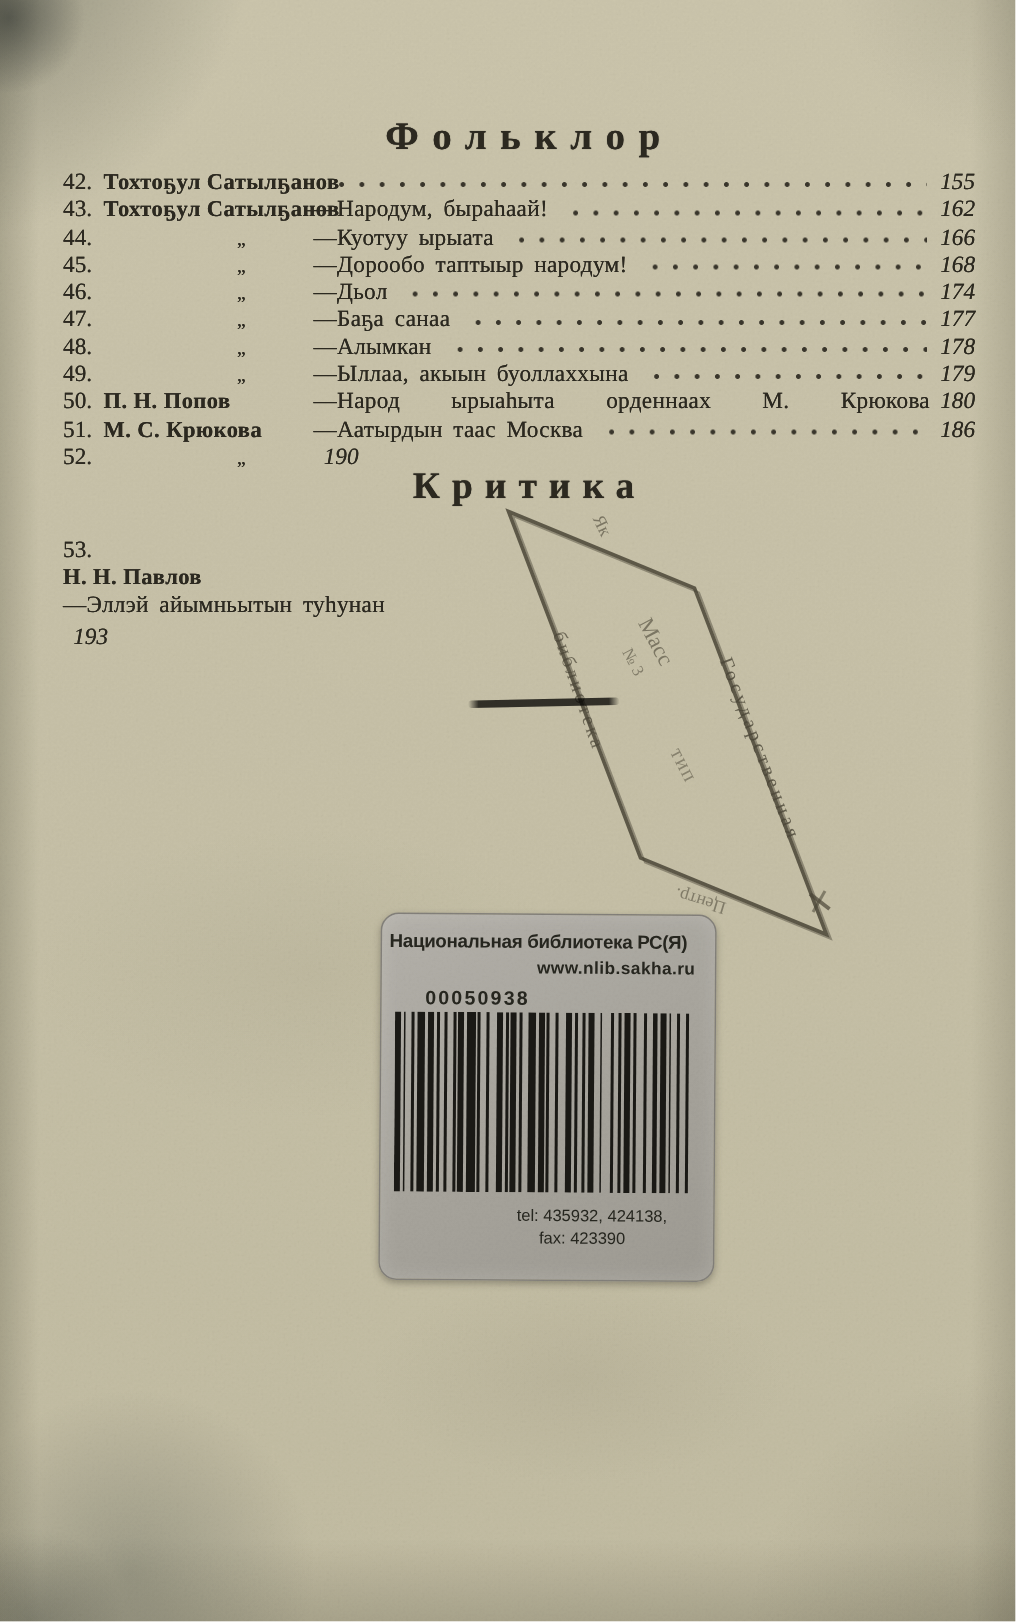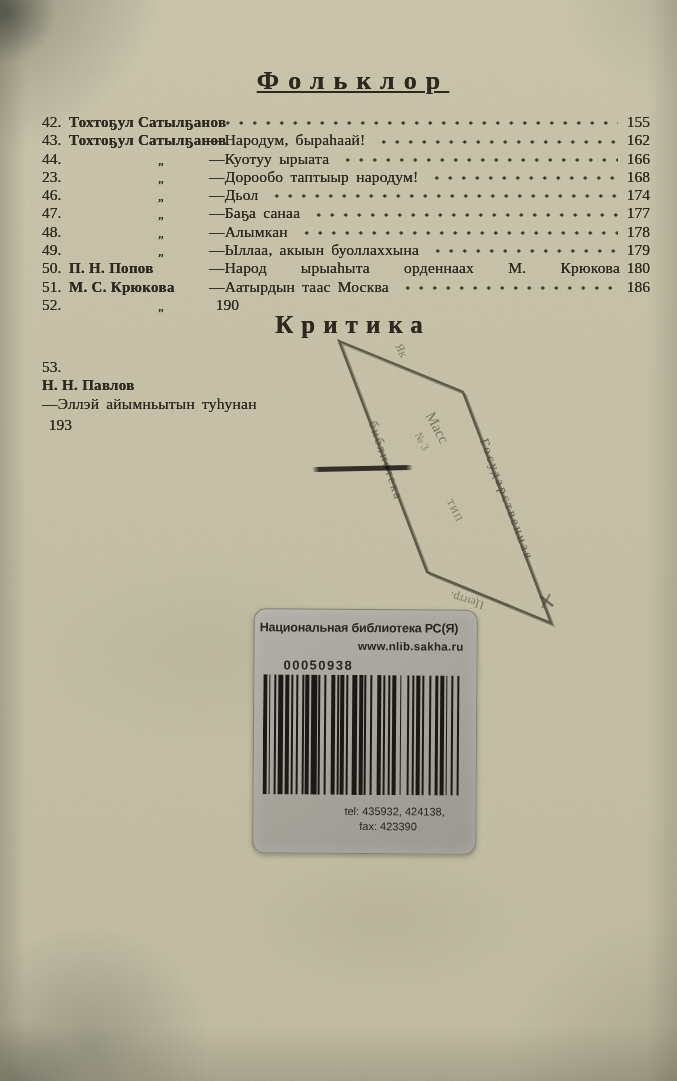--- a/index.html
+++ b/index.html
@@ -21,41 +21,41 @@
       radial-gradient(ellipse 260px 140px at 30% 60%, rgba(108,104,84,.08), transparent 70%),
       linear-gradient(to right, rgba(86,84,66,.26), transparent 26px),
       linear-gradient(to left, rgba(86,84,66,.20), transparent 30px),
       linear-gradient(to top, rgba(78,76,60,.22), transparent 55px),
       linear-gradient(var(--paper,#cbc5ac), #c2bca2);
   }
 
   
   .h{position:absolute;left:42px;width:608px;text-align:center;
      font-weight:bold;white-space:nowrap;text-shadow:0 0 .5px currentColor;}
-  .h-folklore{top:66px;font-size:26px;letter-spacing:9px;padding-left:14px;box-sizing:border-box;text-decoration:underline;}
+  .h-folklore{top:76px;font-size:26px;letter-spacing:9px;padding-left:14px;box-sizing:border-box;}
   .h-critique{top:311px;font-size:25px;letter-spacing:8px;padding-left:14px;box-sizing:border-box;}
 
   
   .toc{position:absolute;left:42px;width:608px;font-size:15.5px;}
   .toc-folklore{top:113px;}
   .toc-critique{top:358px;}
   .toc-critique .row{margin-bottom:15.5px;flex-direction:column;}
   .row{display:flex;align-items:baseline;height:18.3px;line-height:18.3px;
        white-space:nowrap;text-shadow:0 0 .4px currentColor;}
   .num{flex:none;width:27px;}
   .author{flex:none;width:140px;font-weight:bold;font-size:15px;letter-spacing:.3px;overflow:visible;}
   .author.ditto{font-weight:normal;font-size:13px;text-align:center;
                 padding-left:44px;box-sizing:border-box;}
   .title{flex:none;letter-spacing:.2px;word-spacing:3px;}
   .row.nodots .title{flex:1 1 auto;text-align:justify;text-align-last:justify;}
   .dots{flex:1 1 auto;min-width:0;height:10px;align-self:flex-end;
         margin:0 2px 3px 10px;opacity:.92;
         background-image:radial-gradient(circle, var(--ink,#2c2920) 1.35px, transparent 1.9px);
         background-size:13.5px 10px;background-repeat:repeat-x;background-position:2px 58%;}
-  .pagenum{flex:none;min-width:30px;text-align:right;}
+  .pagenum{flex:none;min-width:30px;text-align:right;font-style:italic;}
 
   
   .divider{position:absolute;left:312px;top:466px;width:101px;height:5px;
            background:linear-gradient(to right, transparent 0, #24221c 7%, #24221c 93%, transparent);
            border-radius:3px;transform:rotate(-1.2deg);opacity:.92;}
 
   
   .stamp{position:absolute;left:0;top:0;mix-blend-mode:multiply;opacity:.9;pointer-events:none;}
   .stamp polygon,.stamp line{fill:none;stroke:var(--stamp-ink,#4e4a40);}
   .stamp text{fill:var(--stamp-ink,#4e4a40);font-family:"Liberation Serif",serif;text-anchor:middle;}
@@ -105,21 +105,21 @@
     <span class="pagenum">162</span>
   </div>
       <div class="row">
     <span class="num">44.</span>
     <span class="author ditto">„</span>
     <span class="title">—Куотуу ырыата</span>
     <span class="dots"></span>
     <span class="pagenum">166</span>
   </div>
       <div class="row">
-    <span class="num">23.</span>
+    <span class="num">45.</span>
     <span class="author ditto">„</span>
     <span class="title">—Дорообо таптыыр народум!</span>
     <span class="dots"></span>
     <span class="pagenum">168</span>
   </div>
       <div class="row">
     <span class="num">46.</span>
     <span class="author ditto">„</span>
     <span class="title">—Дьол</span>
     <span class="dots"></span>

